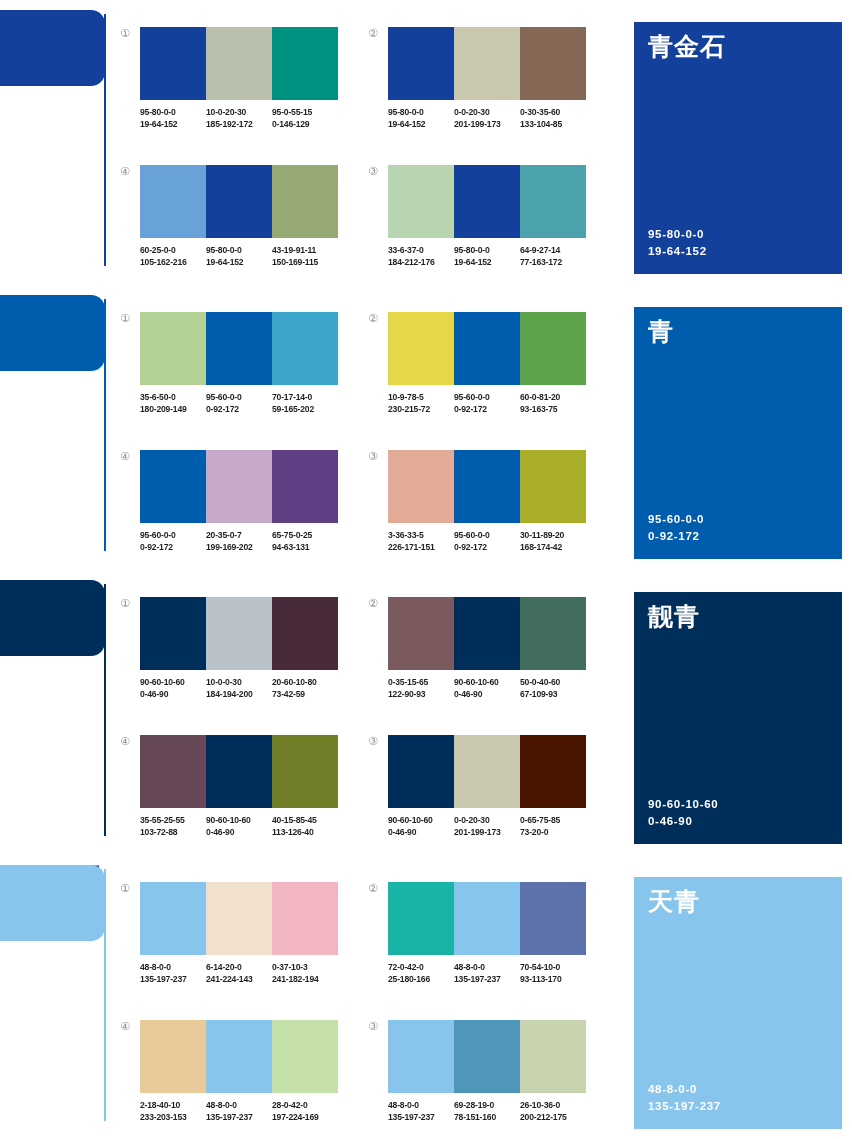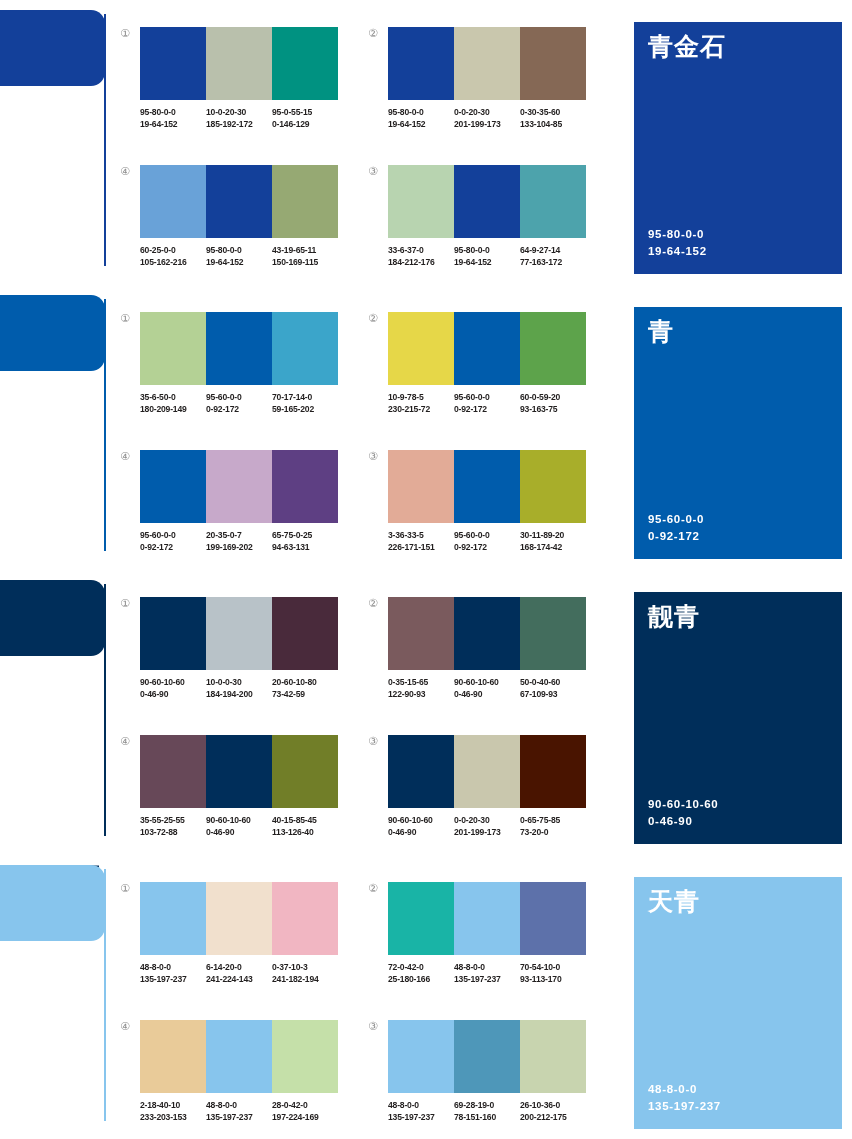--- a/index.html
+++ b/index.html
@@ -235,21 +235,21 @@
         <div class="code-row">
           <div class="code-cell">
             <div>60-25-0-0</div>
             <div>105-162-216</div>
           </div>
           <div class="code-cell">
             <div>95-80-0-0</div>
             <div>19-64-152</div>
           </div>
           <div class="code-cell">
-            <div>43-19-65-11</div>
+            <div>43-19-91-11</div>
             <div>150-169-115</div>
           </div>
         </div>
       </div>
       <div class="feature" style="background: rgb(19, 64, 154);">
         <div class="feature-name">青金石</div>
         <div class="feature-codes">
           <div>95-80-0-0</div>
           <div>19-64-152</div>
         </div>
@@ -293,21 +293,21 @@
         <div class="code-row">
           <div class="code-cell">
             <div>10-9-78-5</div>
             <div>230-215-72</div>
           </div>
           <div class="code-cell">
             <div>95-60-0-0</div>
             <div>0-92-172</div>
           </div>
           <div class="code-cell">
-            <div>60-0-59-20</div>
+            <div>60-0-81-20</div>
             <div>93-163-75</div>
           </div>
         </div>
       </div>
       <div class="combo c3">
         <div class="combo-num">③</div>
         <div class="swatch-row">
           <div class="swatch" title="226-171-151" style="background: rgb(226, 171, 151);"></div>
           <div class="swatch" title="0-92-172" style="background: rgb(0, 92, 172);"></div>
           <div class="swatch" title="168-174-42" style="background: rgb(168, 174, 42);"></div>

